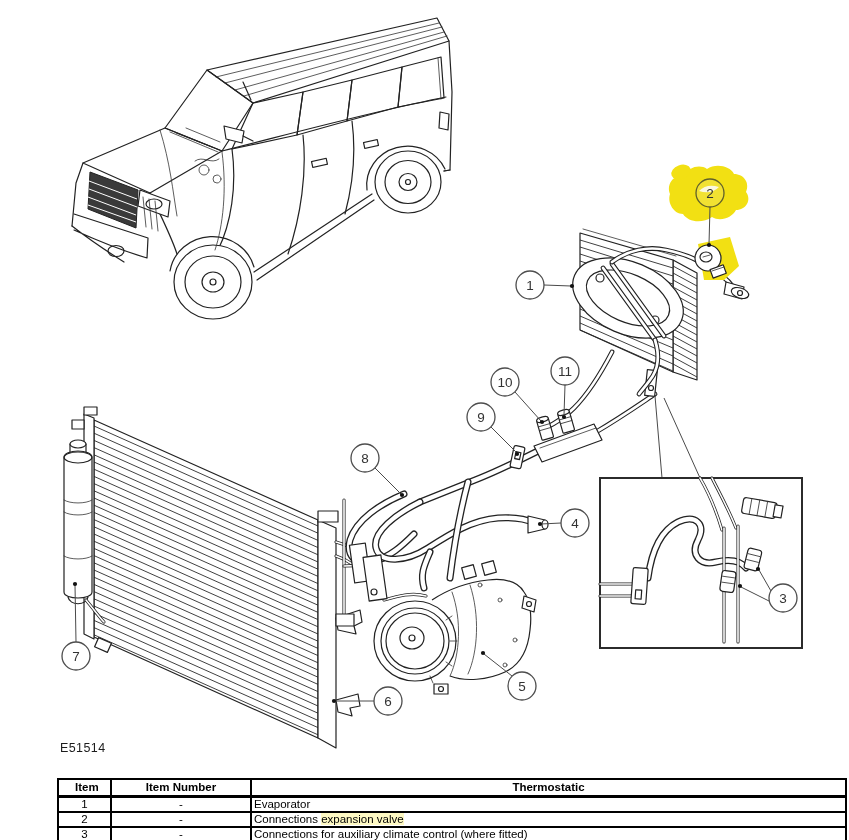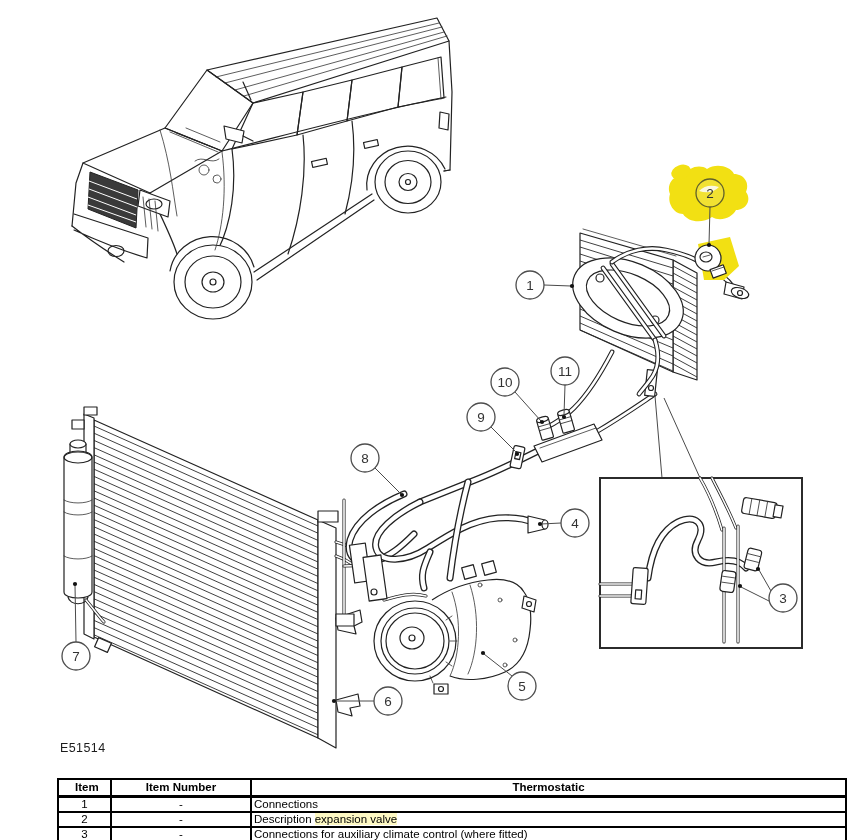--- a/index.html
+++ b/index.html
@@ -365,26 +365,26 @@
       <tr>
         <th>Item</th>
         <th>Item Number</th>
         <th>Thermostatic</th>
       </tr>
     </thead>
     <tbody>
       <tr>
         <td class="ctr">1</td>
         <td class="ctr">-</td>
-        <td class="desc"><span>Connections</span><span class="sel"></span></td>
+        <td class="desc"><span>Evaporator</span><span class="sel"></span></td>
       </tr>
       <tr>
         <td class="ctr">2</td>
         <td class="ctr">-</td>
-        <td class="desc"><span>Description </span><span class="sel">expansion valve</span></td>
+        <td class="desc"><span>Connections </span><span class="sel">expansion valve</span></td>
       </tr>
       <tr>
         <td class="ctr">3</td>
         <td class="ctr">-</td>
         <td class="desc"><span>Connections for auxiliary climate control (where fitted)</span><span class="sel"></span></td>
       </tr>
     </tbody>
   </table>
 </div>
 

